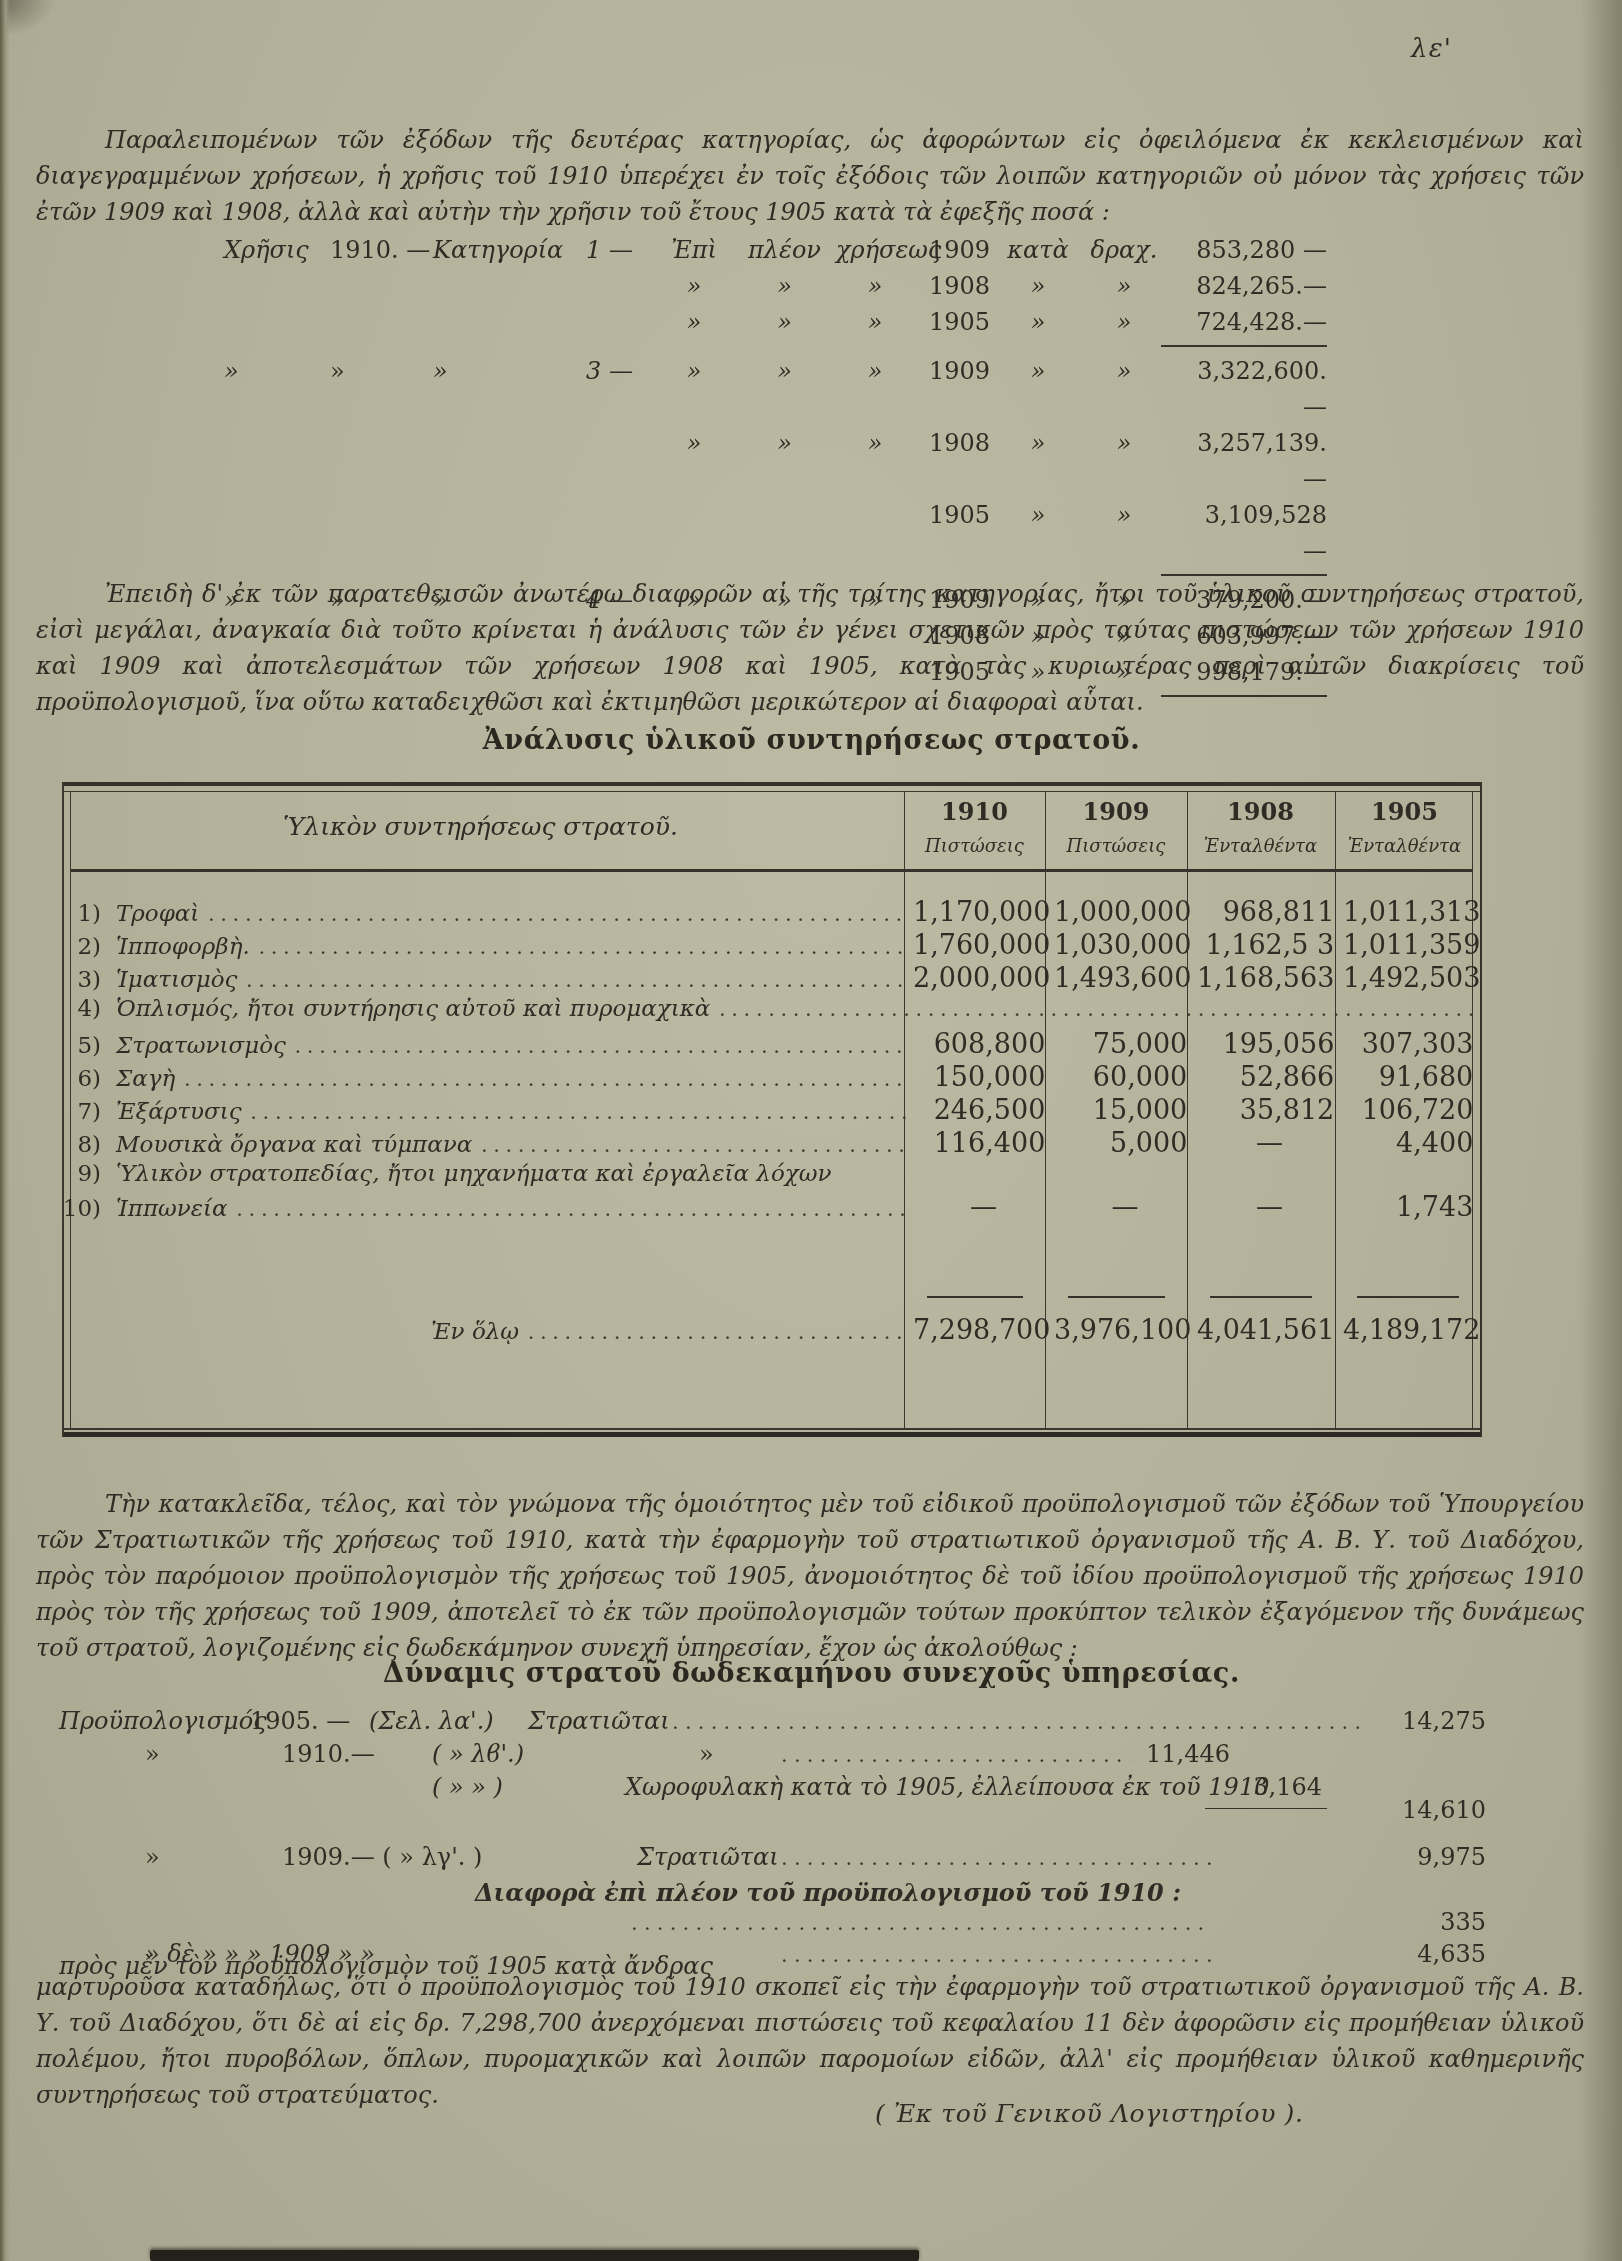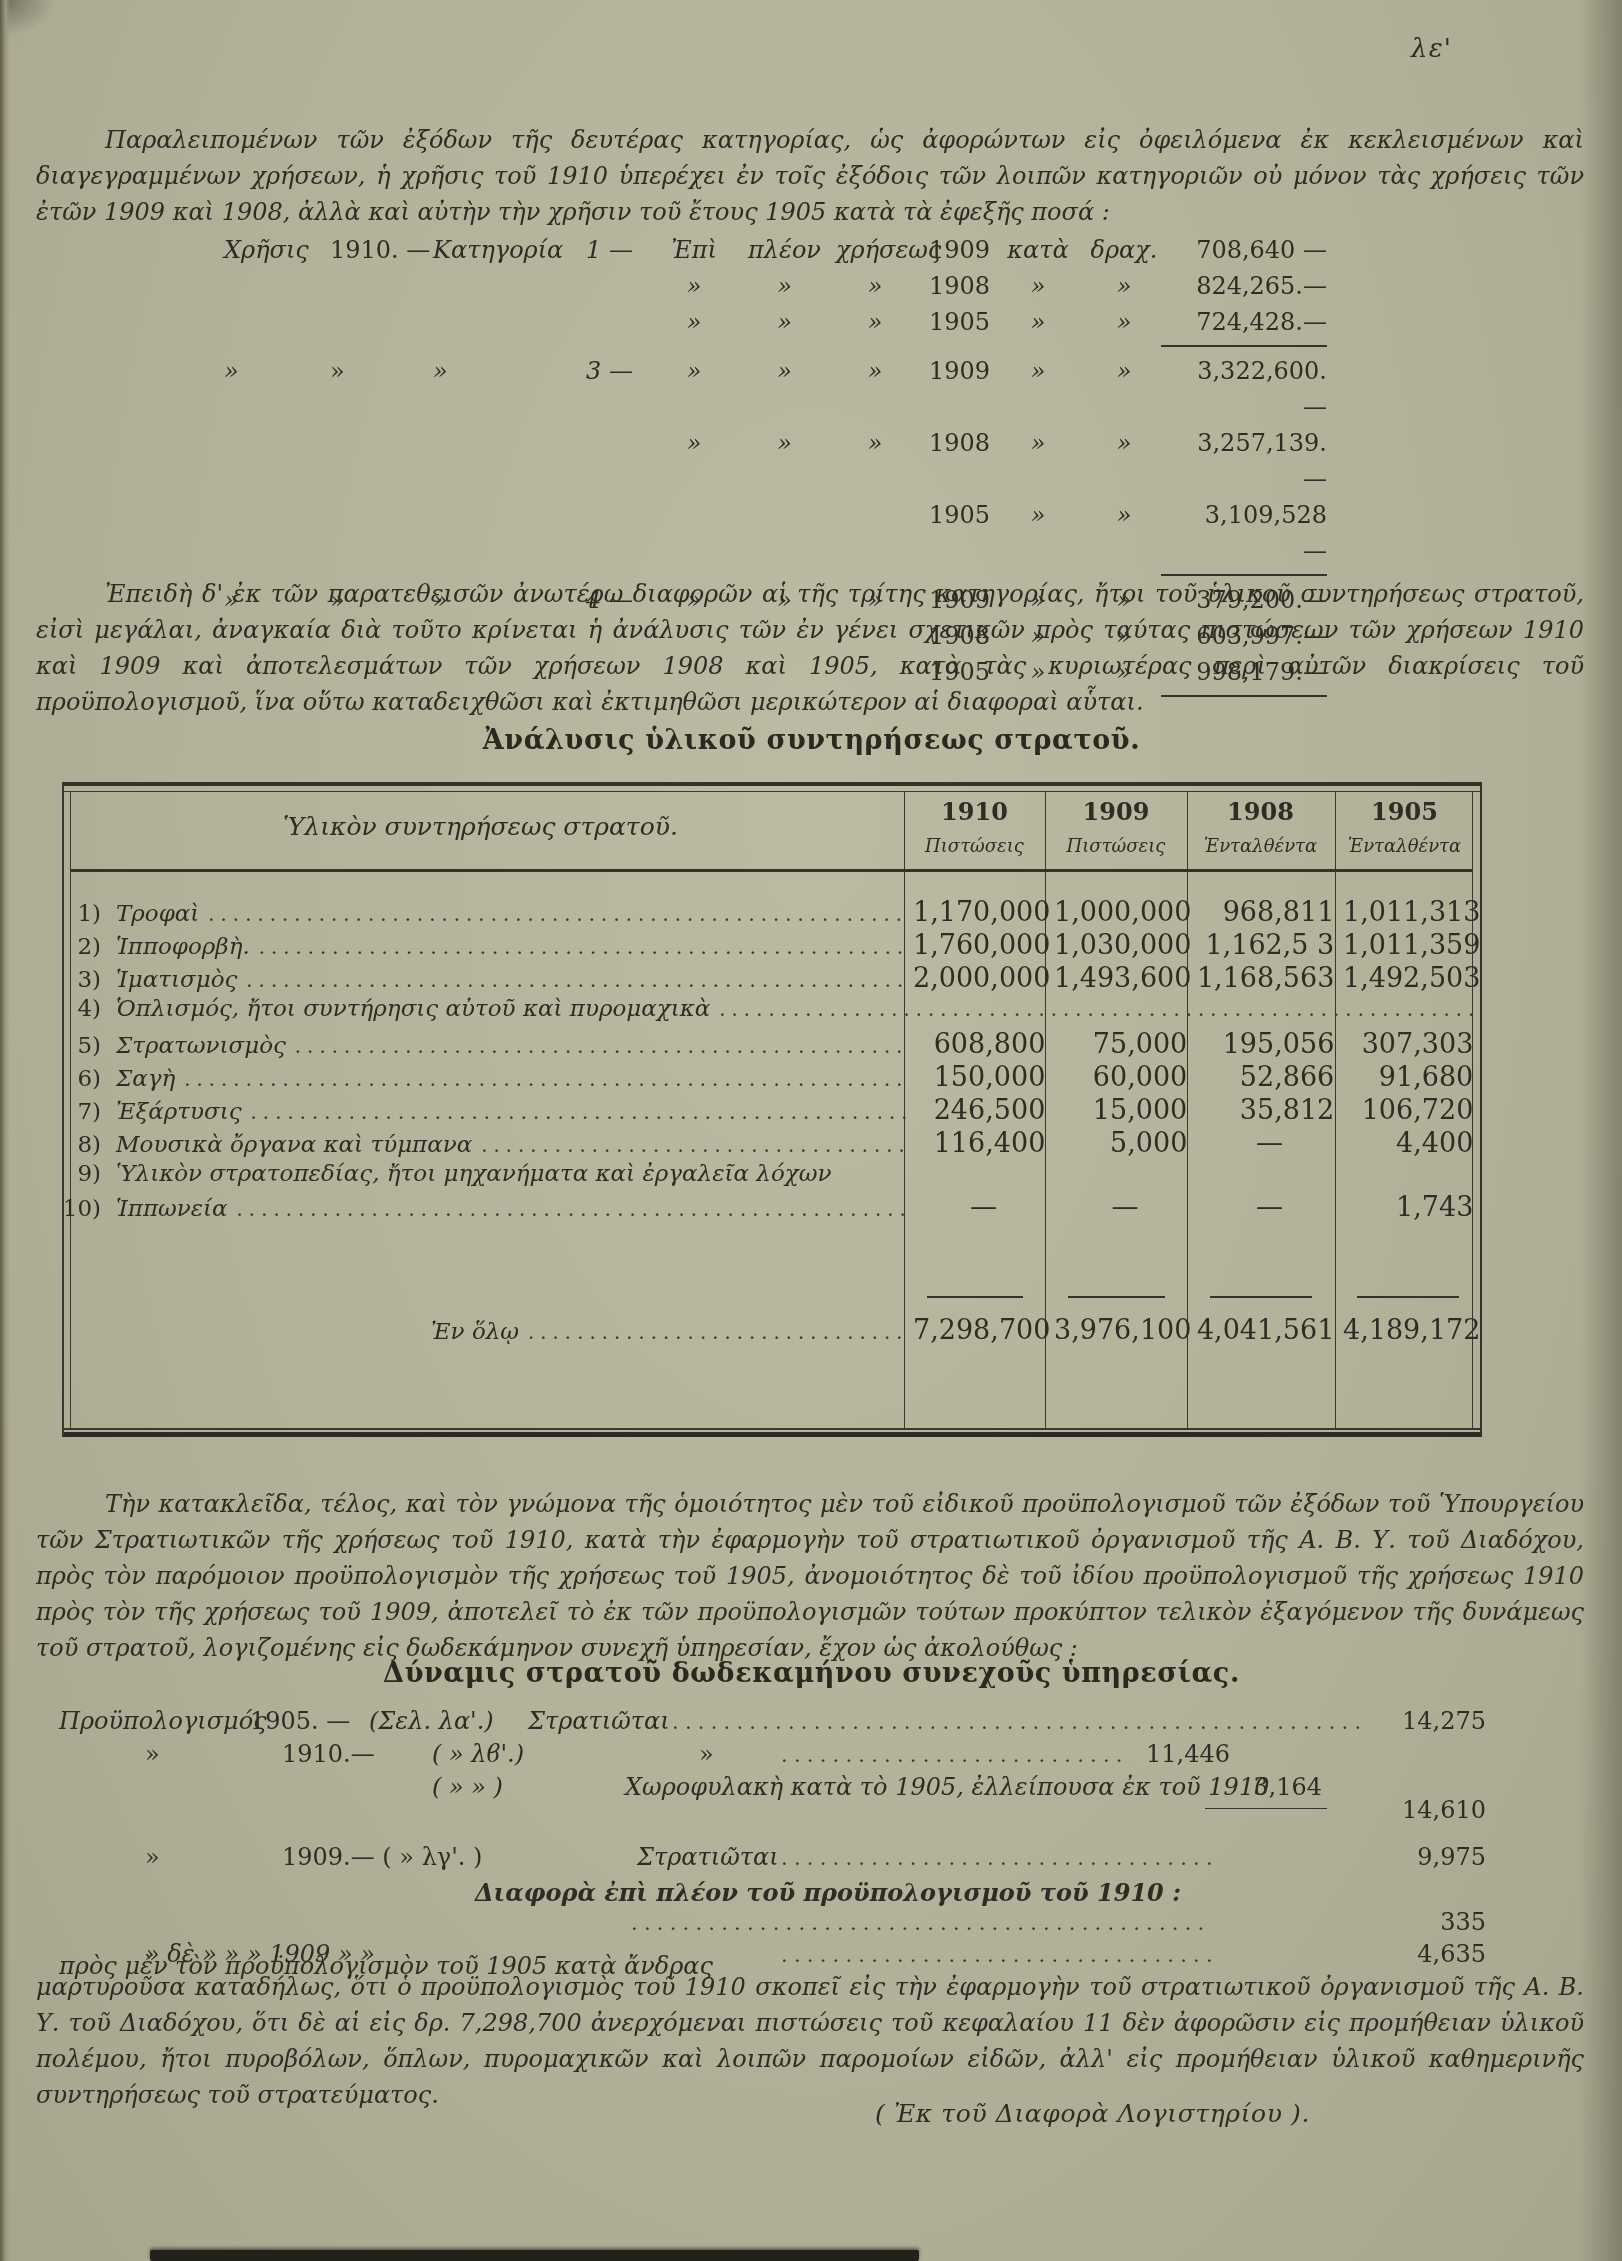--- a/index.html
+++ b/index.html
@@ -111,21 +111,21 @@
         <span class="cell">Χρῆσις</span>
         <span class="cell">1910. —</span>
         <span class="cell">Κατηγορία</span>
         <span class="cell">1 —</span>
         <span class="cell">Ἐπὶ</span>
         <span class="cell">πλέον</span>
         <span class="cell">χρήσεως</span>
         <span class="cell">1909</span>
         <span class="cell">κατὰ</span>
         <span class="cell">δραχ.</span>
-        <span class="cell">708,640 —</span>
+        <span class="cell">853,280 —</span>
       </div>
     <div class="u-row">
         <span class="cell"></span>
         <span class="cell"></span>
         <span class="cell"></span>
         <span class="cell"></span>
         <span class="cell">»</span>
         <span class="cell">»</span>
         <span class="cell">»</span>
         <span class="cell">1908</span>
@@ -431,17 +431,17 @@
     </div>
     <div class="ln" style="top:242px;">
       <span class="w" style="left:145px;">»  δὲ  »    »    » 1909  »  »</span>
       <span class="dots" style="left:781px; width:431px; top:0;"></span>
       <span class="amt" style="left:1361px;">4,635</span>
     </div>
   </div>
 
   <div class="para" style="top:1969px;"><span>μαρτυροῦσα καταδήλως, ὅτι ὁ προϋπολογισμὸς τοῦ 1910 σκοπεῖ εἰς τὴν ἐφαρμογὴν τοῦ στρατιωτικοῦ ὀργανισμοῦ τῆς Α. Β. Υ. τοῦ Διαδόχου, ὅτι δὲ αἱ εἰς δρ. 7,298,700 ἀνερχόμεναι πιστώσεις τοῦ κεφαλαίου 11 δὲν ἀφορῶσιν εἰς προμήθειαν ὑλικοῦ πολέμου, ἤτοι πυροβόλων, ὅπλων, πυρομαχικῶν καὶ λοιπῶν παρομοίων εἰδῶν, ἀλλ' εἰς προμήθειαν ὑλικοῦ καθημερινῆς συντηρήσεως τοῦ στρατεύματος.</span></div>
 
-  <div class="sig">( Ἐκ τοῦ Διαφορὰ Λογιστηρίου ).</div>
+  <div class="sig">( Ἐκ τοῦ Γενικοῦ Λογιστηρίου ).</div>
 
   <div class="edge-bottom"></div>
 </div>
 
 
 </body></html>

